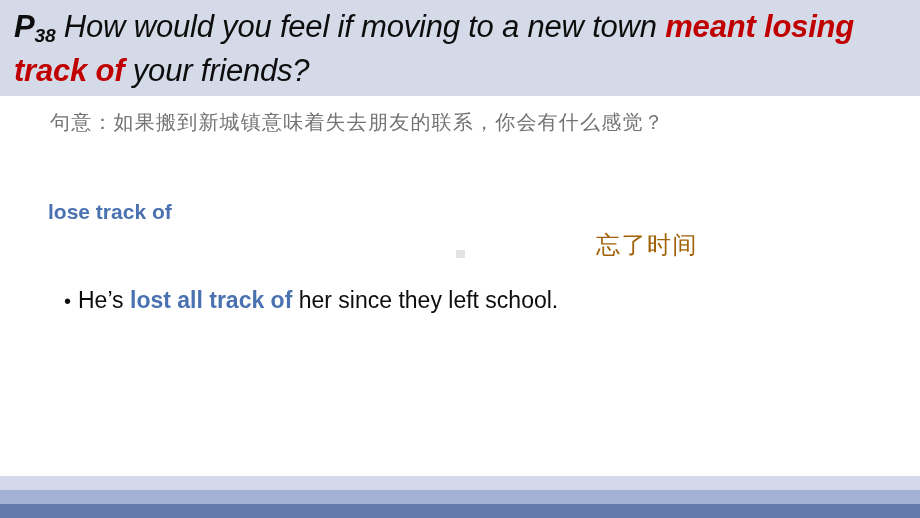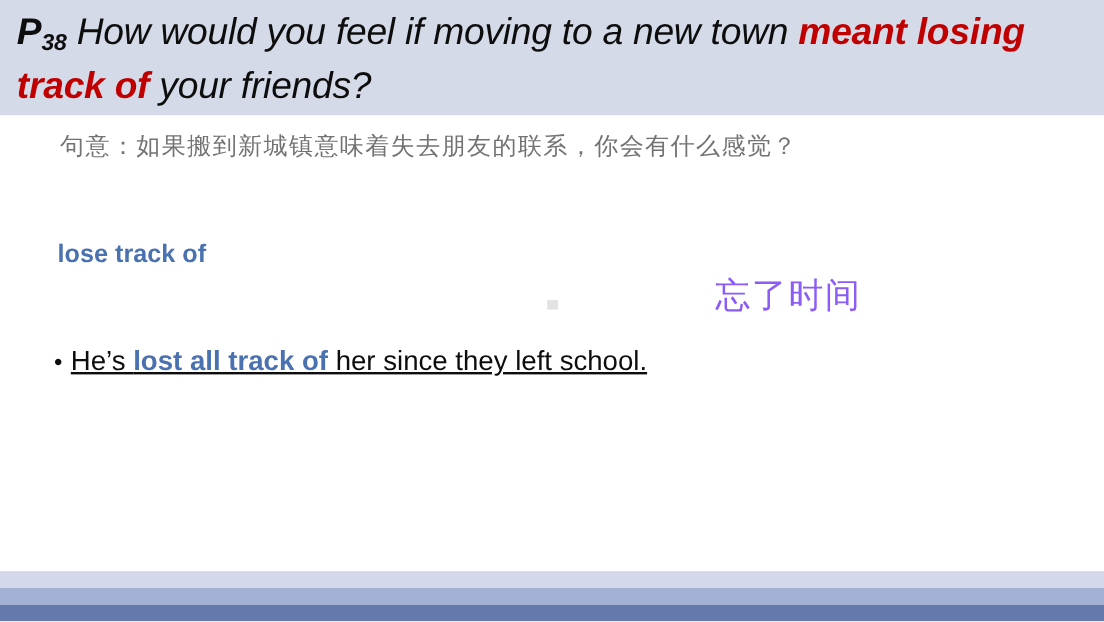--- a/index.html
+++ b/index.html
@@ -101,28 +101,28 @@
     width: 14px;
     font-size: 20px;
     color: #0d0d0d;
   }
   .bullet-line .hl-blue {
     color: #4a72b0;
     font-weight: bold;
   }
 
   #bullet-1 { left: 46px; top: 103px; }
-  #bullet-2 { left: 45px; top: 189px; text-decoration: underline; }
+  #bullet-2 { left: 64px; top: 189px; }
 
   .cn-note {
     position: absolute;
-    font-family: Liberation Sans, sans-serif;
-    font-size: 29px;
+    font-family: Liberation Mono, monospace;
+    font-size: 24px;
     line-height: 28px;
-    color: #8b5cf6;
+    color: #a16207;
     letter-spacing: 1.5px;
     white-space: nowrap;
   }
   #note-1 { left: 596px; top: 137px; }
   #note-2 { left: 122px; top: 224px; }
 
   #stray-mark {
     position: absolute;
     left: 456px;
     top: 154px;

